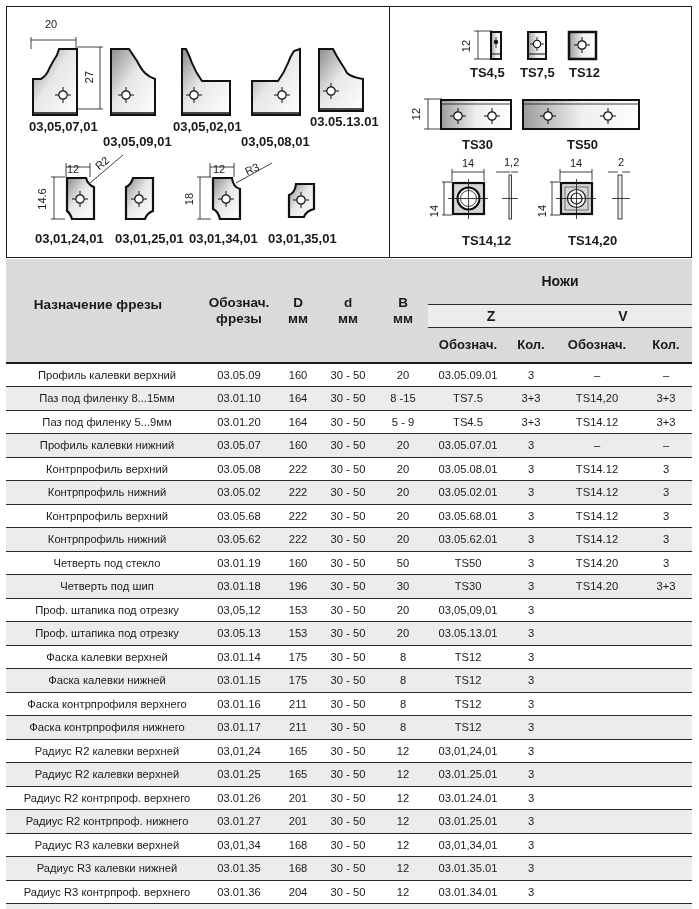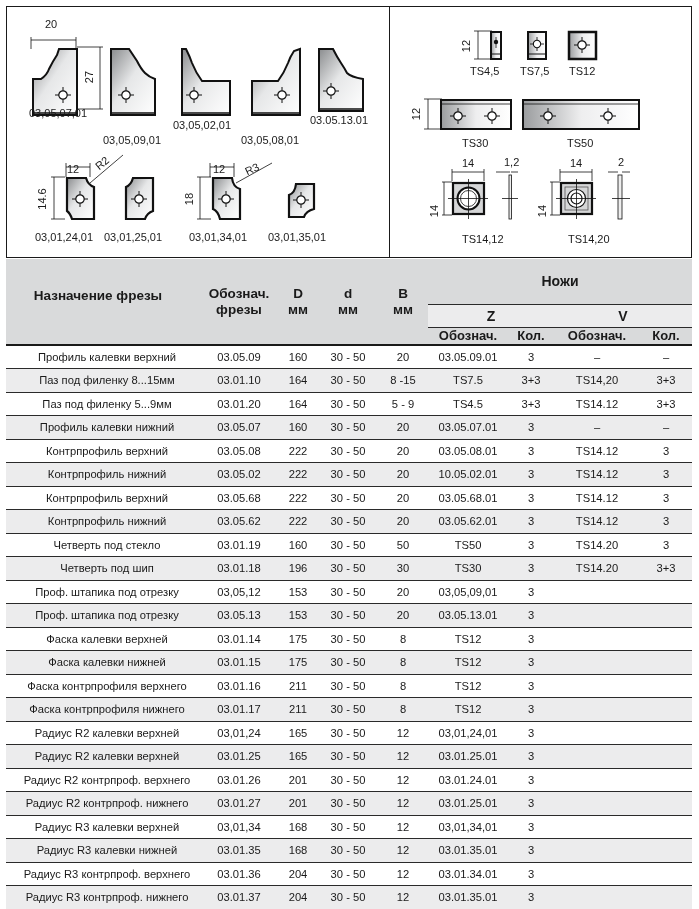--- a/index.html
+++ b/index.html
@@ -7,37 +7,37 @@
     width: 699px; height: 909px; background: #ffffff; overflow: hidden;
     font-family: "Liberation Sans", sans-serif; color: #1a1a1a;
     position: relative;
   }
   .panel {
     position: absolute; border: 1px solid #1a1a1a; background: #fff;
   }
   #panel-left { left: 6px; top: 6px; width: 384px; height: 252px; }
   #panel-right { left: 389px; top: 6px; width: 303px; height: 252px; }
   .lbl {
-    position: absolute; font-size: 11px; color: #1a1a1a; white-space: nowrap;
+    position: absolute; font-size: 13px; color: #1a1a1a; white-space: nowrap; font-weight: bold;
   }
   .dim { position: absolute; font-size: 11px; color: #1a1a1a; white-space: nowrap; }
   svg { position: absolute; overflow: visible; }
 
   
   #spec-table {
     position: absolute; left: 6px; top: 259px; width: 686px;
     border-collapse: collapse; table-layout: fixed;
     font-size: 11.2px;
   }
   #spec-table thead th {
     background: #d9dadb; font-weight: bold; color: #1a1a1a;
     font-size: 13.5px; line-height: 16px;
   }
   #spec-table thead tr.r-z th.zv { background: #ececed; border-top: 1px solid #2a2a2a; border-bottom: 1px solid #2a2a2a; height: 23px; font-size: 14px; }
-  #spec-table thead tr.r-sub th { height: 18px; font-size: 13px; }
+  #spec-table thead tr.r-sub th { height: 36px; font-size: 13px; }
   #spec-table thead tr.r-top th.nozhi { height: 45px; font-size: 14px; }
   #spec-table thead { border-bottom: 2px solid #1a1a1a; }
   #spec-table tbody td {
     height: 23.5px; border-bottom: 1px solid #2a2a2a; text-align: center;
     white-space: nowrap; overflow: hidden; padding: 0;
   }
   #spec-table tbody td.name { text-align: center; padding-left: 8px; }
   #spec-table tbody tr:nth-child(even) td { background: #ececed; }
   #spec-table tbody tr:nth-child(odd) td { background: #ffffff; }
 </style>
@@ -78,21 +78,21 @@
     <line x1="0" y1="62" x2="26" y2="62" stroke="#111" stroke-width="0.8"></line>
     <line x1="23" y1="0" x2="23" y2="62" stroke="#111" stroke-width="0.8"></line>
   </svg>
   <span class="dim" style="left:76px;top:64px;transform:rotate(-90deg)">27</span>
 
   <svg style="left:24px;top:40px" width="48" height="70">
     <path d="M2 68 L2 32 L10 32 Q16 28 18 22 Q22 14 26 8 L28 2 L46 2 L46 68 Z" fill="url(#steel)" stroke="#111" stroke-width="2"></path>
     <line x1="2" y1="66" x2="46" y2="66" stroke="#111" stroke-width="1.5"></line>
     <use href="#hole" x="24" y="40" width="16" height="16"></use>
   </svg>
-  <span class="lbl" style="left:22px;top:100px">03,05,07,01</span>
+  <span class="lbl" style="left:22px;top:112px">03,05,07,01</span>
 
   <svg style="left:102px;top:40px" width="48" height="70">
     <path d="M2 68 L2 2 L20 2 Q24 8 28 14 Q32 22 36 26 Q40 30 46 32 L46 68 Z" fill="url(#steel)" stroke="#111" stroke-width="2"></path>
     <line x1="2" y1="66" x2="46" y2="66" stroke="#111" stroke-width="1.5"></line>
     <use href="#hole" x="9" y="40" width="16" height="16"></use>
   </svg>
   <span class="lbl" style="left:96px;top:127px">03,05,09,01</span>
 
   <svg style="left:173px;top:40px" width="52" height="70">
     <path d="M2 68 L2 2 L6 2 Q10 10 12 16 Q16 26 22 34 L50 34 L50 68 Z" fill="url(#steel)" stroke="#111" stroke-width="2"></path>
@@ -133,21 +133,21 @@
   <svg style="left:59px;top:170px" width="30" height="44">
     <path d="M1 1 L20 1 Q22 8 28 10 L28 42 L6 42 Q4 36 1 34 Z" fill="url(#steel)" stroke="#111" stroke-width="2.2"></path>
     <use href="#hole" x="6" y="14" width="16" height="16"></use>
   </svg>
   <span class="lbl" style="left:28px;top:224px">03,01,24,01</span>
 
   <svg style="left:118px;top:170px" width="30" height="44">
     <path d="M8 1 L28 1 L28 34 Q22 36 20 42 L1 42 L1 10 Q6 8 8 1 Z" fill="url(#steel)" stroke="#111" stroke-width="2.2"></path>
     <use href="#hole" x="6" y="14" width="16" height="16"></use>
   </svg>
-  <span class="lbl" style="left:97px;top:224px">03,01,25,01</span>
+  <span class="lbl" style="left:108px;top:224px">03,01,25,01</span>
 
   <svg style="left:199px;top:150px" width="70" height="20">
     <line x1="4" y1="6" x2="4" y2="20" stroke="#111" stroke-width="0.8"></line>
     <line x1="28" y1="6" x2="28" y2="20" stroke="#111" stroke-width="0.8"></line>
     <line x1="4" y1="10" x2="28" y2="10" stroke="#111" stroke-width="0.8"></line>
     <line x1="30" y1="26" x2="66" y2="6" stroke="#111" stroke-width="0.8"></line>
   </svg>
   <span class="dim" style="left:206px;top:156px">12</span>
   <span class="dim" style="left:238px;top:156px;transform:rotate(-25deg)">R3</span>
   <svg style="left:186px;top:170px" width="20" height="44">
@@ -367,21 +367,21 @@
         <td>3</td>
         <td>TS14.12</td>
         <td>3</td>
       </tr>
       <tr>
         <td class="name">Контрпрофиль нижний</td>
         <td>03.05.02</td>
         <td>222</td>
         <td>30 - 50</td>
         <td>20</td>
-        <td>10.05.02.01</td>
+        <td>03.05.02.01</td>
         <td>3</td>
         <td>TS14.12</td>
         <td>3</td>
       </tr>
       <tr>
         <td class="name">Контрпрофиль верхний</td>
         <td>03.05.68</td>
         <td>222</td>
         <td>30 - 50</td>
         <td>20</td>

